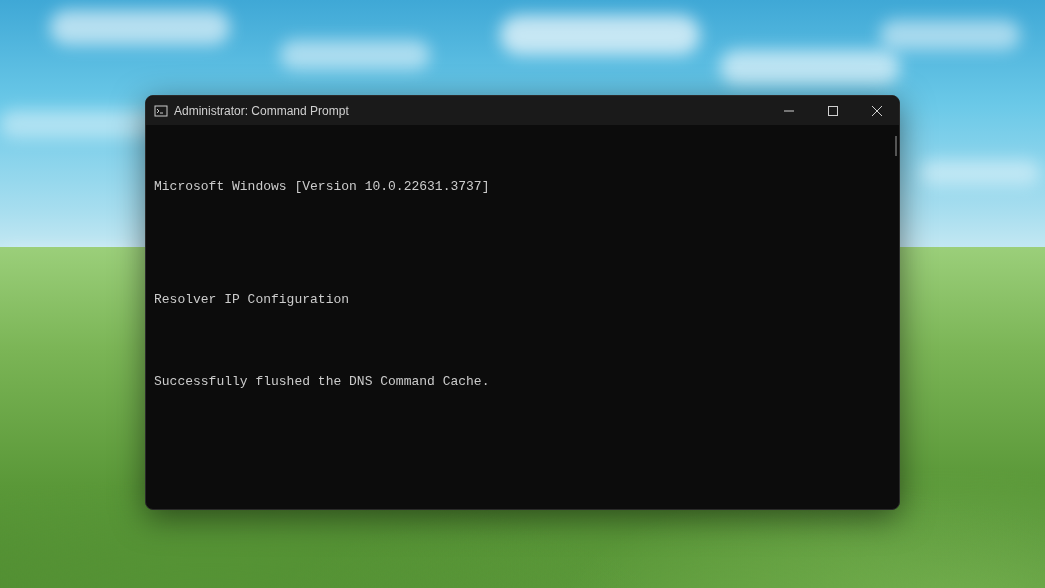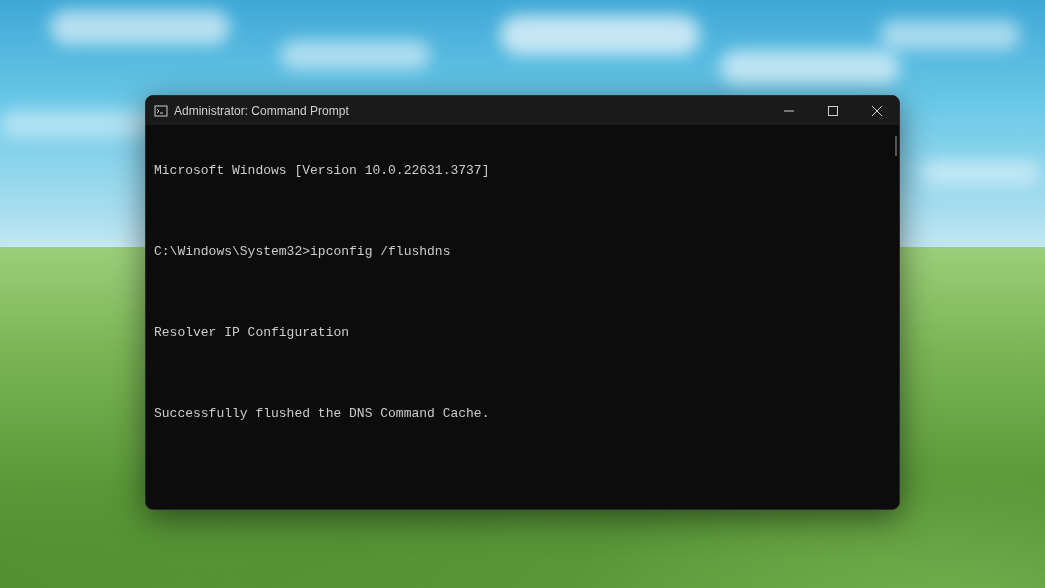--- a/index.html
+++ b/index.html
@@ -123,21 +123,21 @@
       width: 44px;
       height: 100%;
       display: flex;
       align-items: center;
       justify-content: center;
       color: #d0d0d0;
       cursor: pointer;
     }
     
     .terminal-content {
-      padding: 4px 8px;
+      padding: 20px 8px;
       font-family: 'Consolas', 'Courier New', monospace;
       font-size: 13px;
       color: #cccccc;
       line-height: 1.25;
       white-space: pre;
       position: relative;
       height: calc(100% - 30px);
     }
     
     .terminal-line {
@@ -196,21 +196,20 @@
         <svg width="10" height="10" viewBox="0 0 10 10">
           <line x1="0" y1="0" x2="10" y2="10" stroke="#d0d0d0" stroke-width="1"></line>
           <line x1="10" y1="0" x2="0" y2="10" stroke="#d0d0d0" stroke-width="1"></line>
         </svg>
       </div>
     </div>
   </div>
   <div class="terminal-content">
     <span class="terminal-line">Microsoft Windows [Version 10.0.22631.3737]</span>
     <span class="terminal-line"></span>
-    <span class="terminal-line">C:\Windows\System32&gt;ipconfig /flushdns</span>
     <span class="terminal-line"></span>
     <span class="terminal-line">Resolver IP Configuration</span>
     <span class="terminal-line"></span>
     <span class="terminal-line">Successfully flushed the DNS Command Cache.</span>
     <span class="terminal-line"></span>
     
     <div class="scrollbar-indicator"></div>
   </div>
 </div>
 

